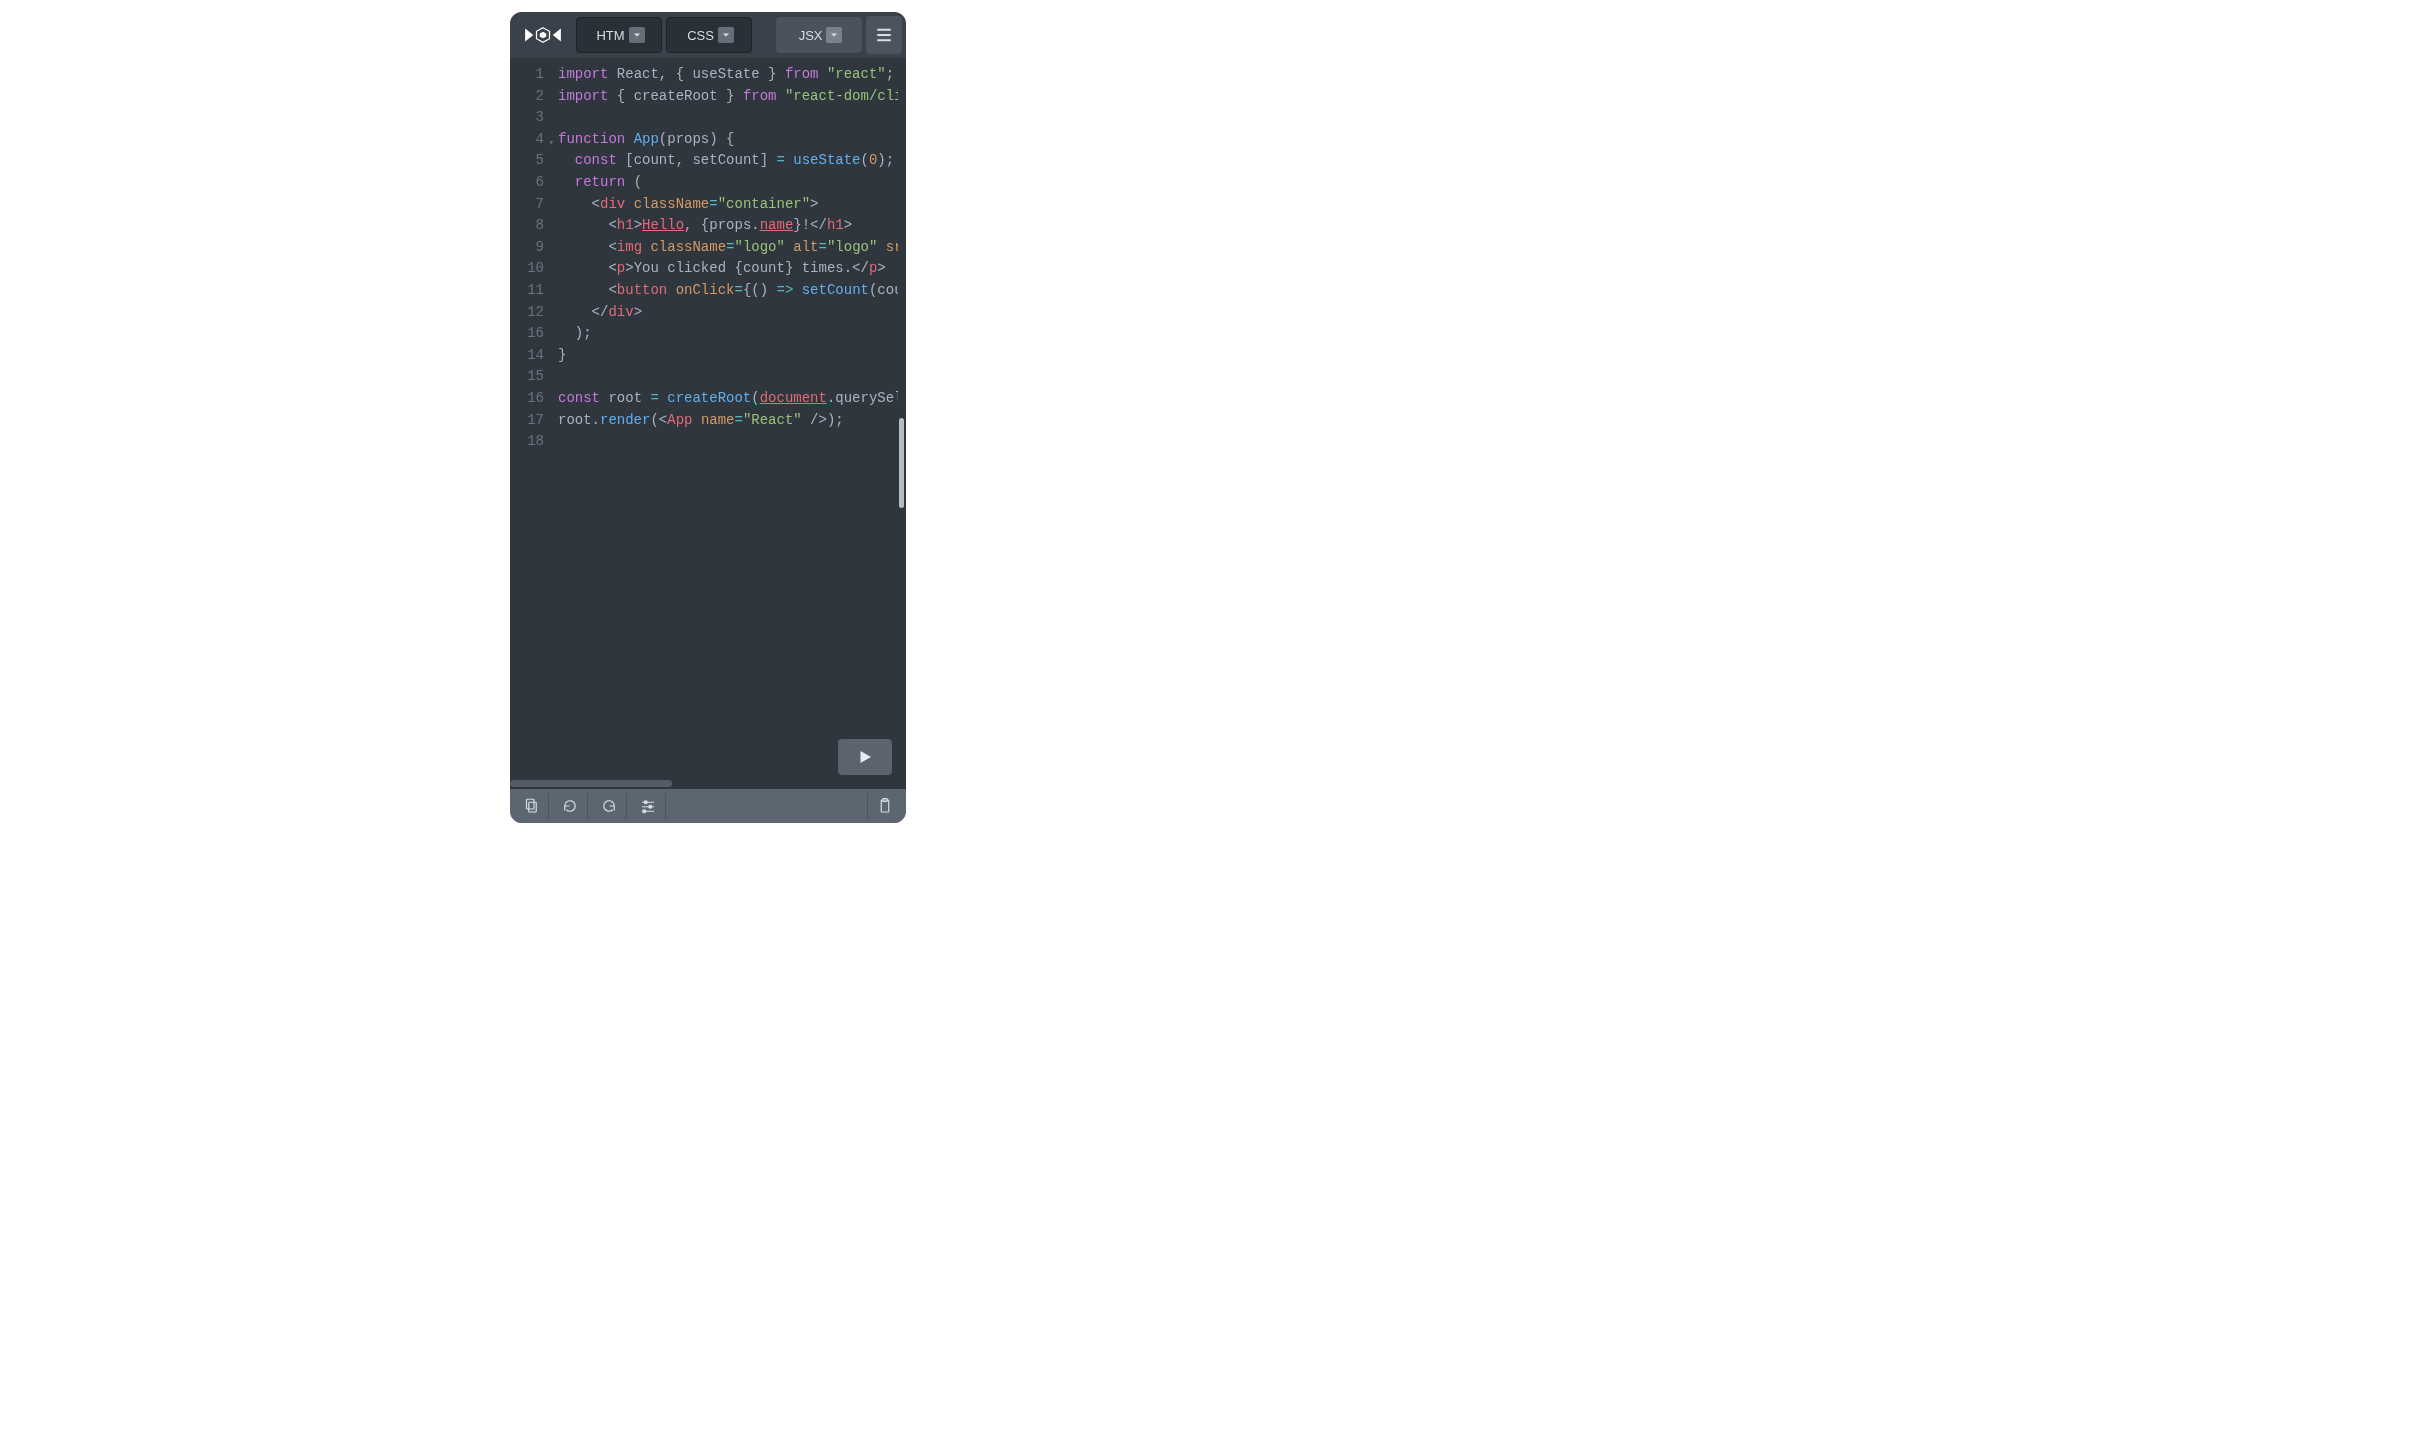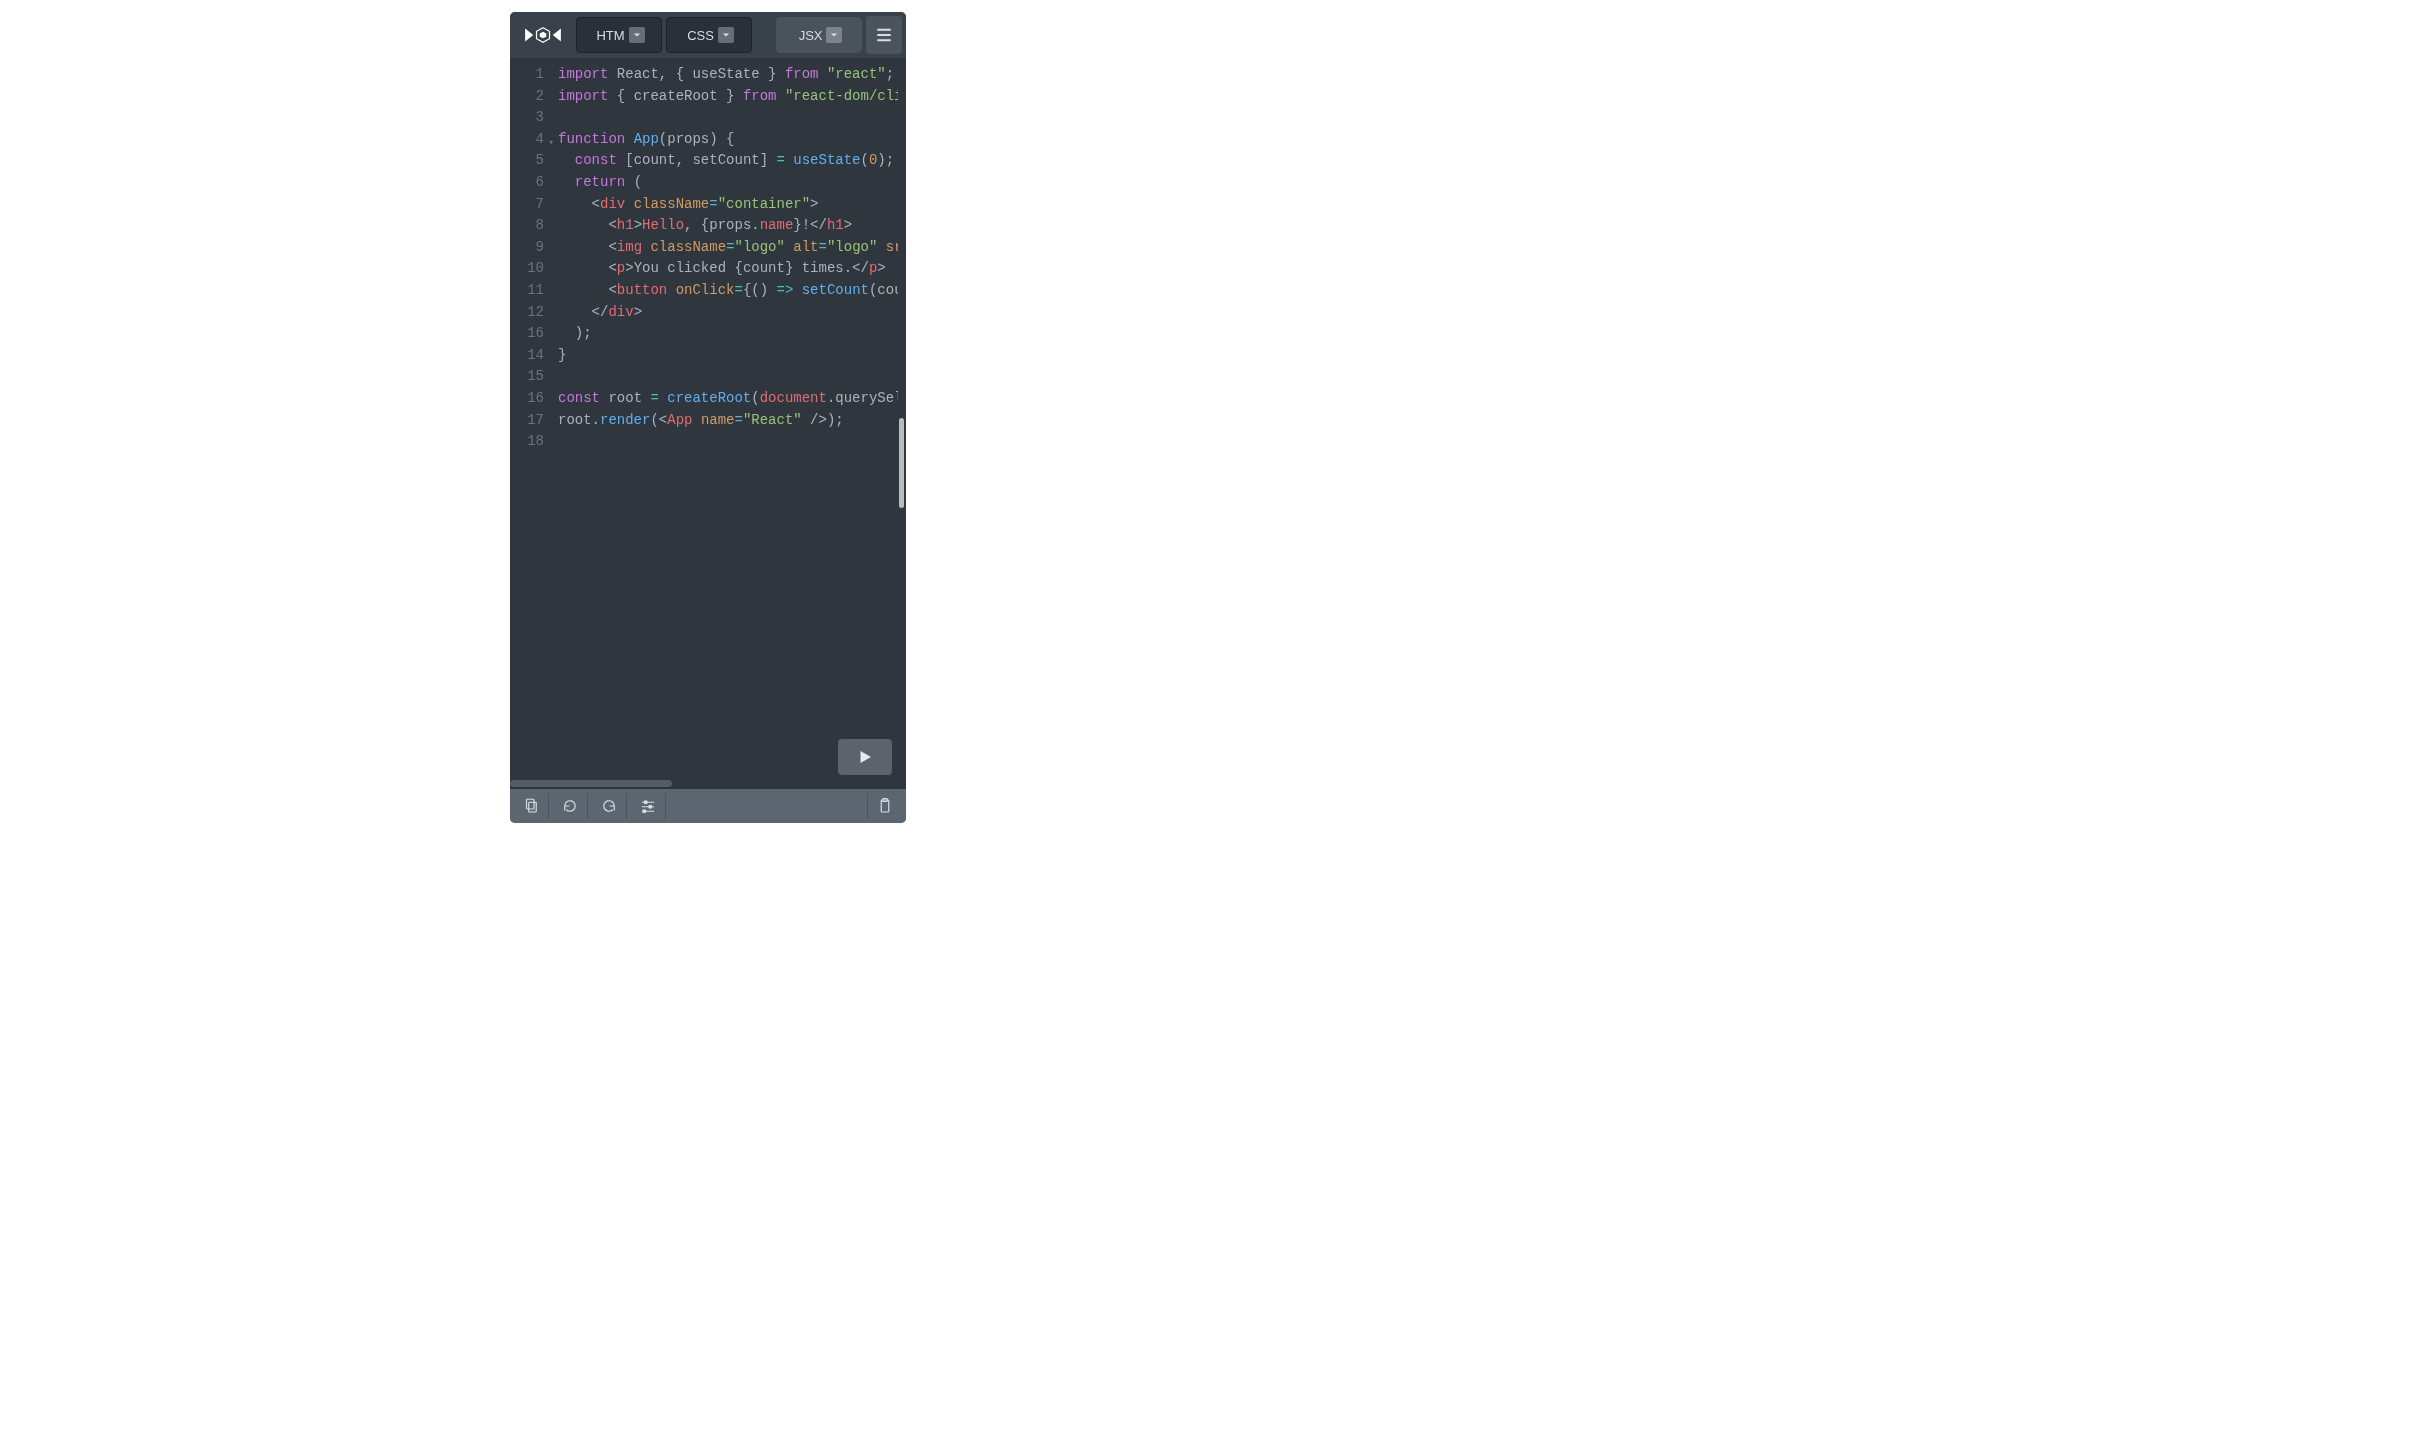--- a/index.html
+++ b/index.html
@@ -24,21 +24,21 @@
   }
 
   .app {
     width: 100%;
     height: 100%;
     background: #ec4899;
     display: flex;
     flex-direction: column;
     font-size: 13px;
     color: #c9d1d9;
-    border-radius: 5px;
+    border-radius: 12px;
     overflow: hidden;
   }
 
   
   .header {
     display: flex;
     align-items: center;
     height: 46px;
     padding: 0 4px;
     background: #39414a;
@@ -141,21 +141,21 @@
   
   .k  { color:#c678dd;text-align:right; }   
   .fn { color:#61afef; }   
   .id { color:#abb2bf; }   
   .s  { color:#98c379; }   
   .n  { color:#d19a66; }   
   .op { color:#56b6c2; }   
   .p  { color:#abb2bf; }   
   .tg { color:#e06c75; }   
   .at { color:#d19a66; }   
-  .pr { color:#e06c75; }   
+  .pr { color:#e06c75;text-decoration:underline; }   
   .tx { color:#abb2bf; }   
 
   
   .run-btn {
     position:absolute;
     right: 14px;
     bottom: 14px;
     width: 54px;
     height: 36px;
     border-radius: 4px;

